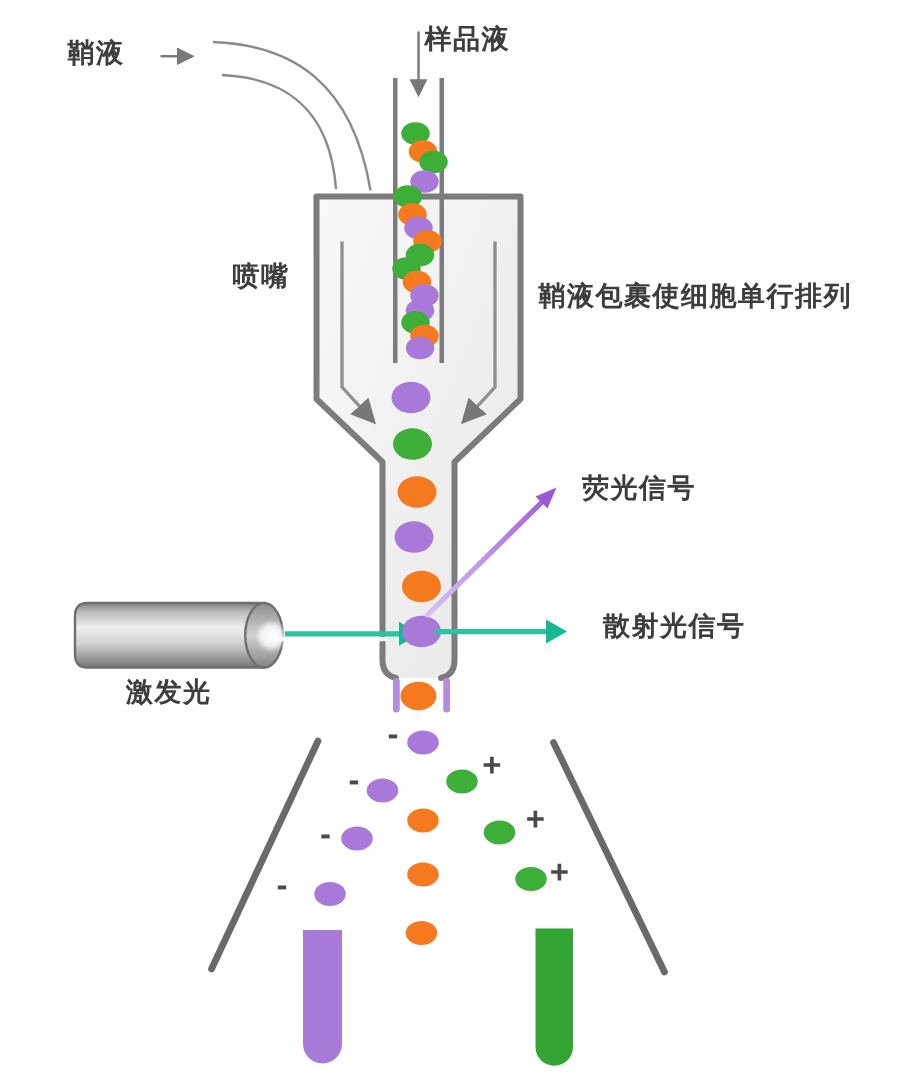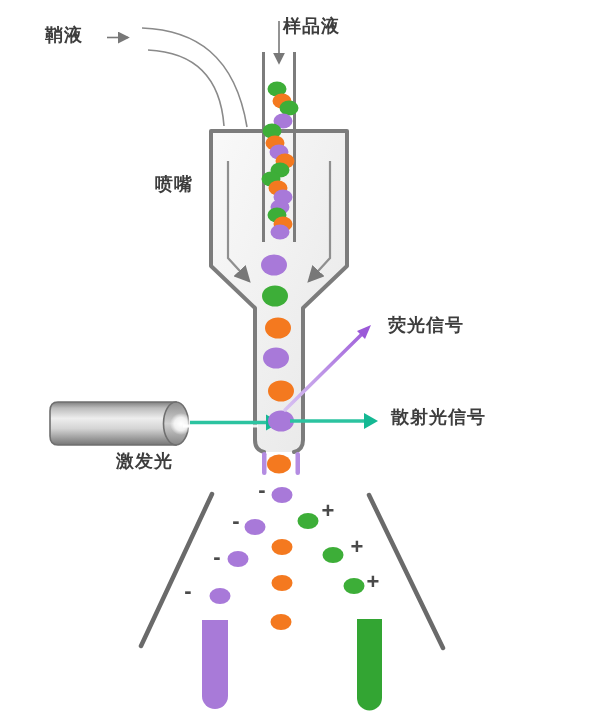--- a/index.html
+++ b/index.html
@@ -158,16 +158,17 @@
         <text x="373" y="581" fill="#4a4a4a" font-size="22" font-weight="700" text-anchor="middle" dominant-baseline="central">+</text>
       </g>
 
     <path d="M202,620 L228,620 L228,696 A13,13 0 0 1 202,696 Z" fill="#a87ad8"></path>
     <path d="M357,619 L382,619 L382,698 A12.5,12.5 0 0 1 357,698 Z" fill="#33a533"></path>
   </svg>
 
   <div class="label" style="left:45px;top:26px;">鞘液</div>
   <div class="label" style="left:283px;top:17px;">样品液</div>
   <div class="label" style="left:155px;top:175px;">喷嘴</div>
+  <div class="label" style="left:359px;top:188px;">鞘液包裹使细胞单行排列</div>
   <div class="label" style="left:388px;top:316px;font-family:Liberation Serif, serif;">荧光信号</div>
-  <div class="label" style="left:391px;top:408px;">散射光信号</div>
-  <div class="label" style="left:84px;top:452px;margin-left:32px;">激发光</div>
+  <div class="label" style="left:402px;top:408px;">散射光信号</div>
+  <div class="label" style="left:84px;top:452px;">激发光</div>
 </div>
 
 </body></html>

